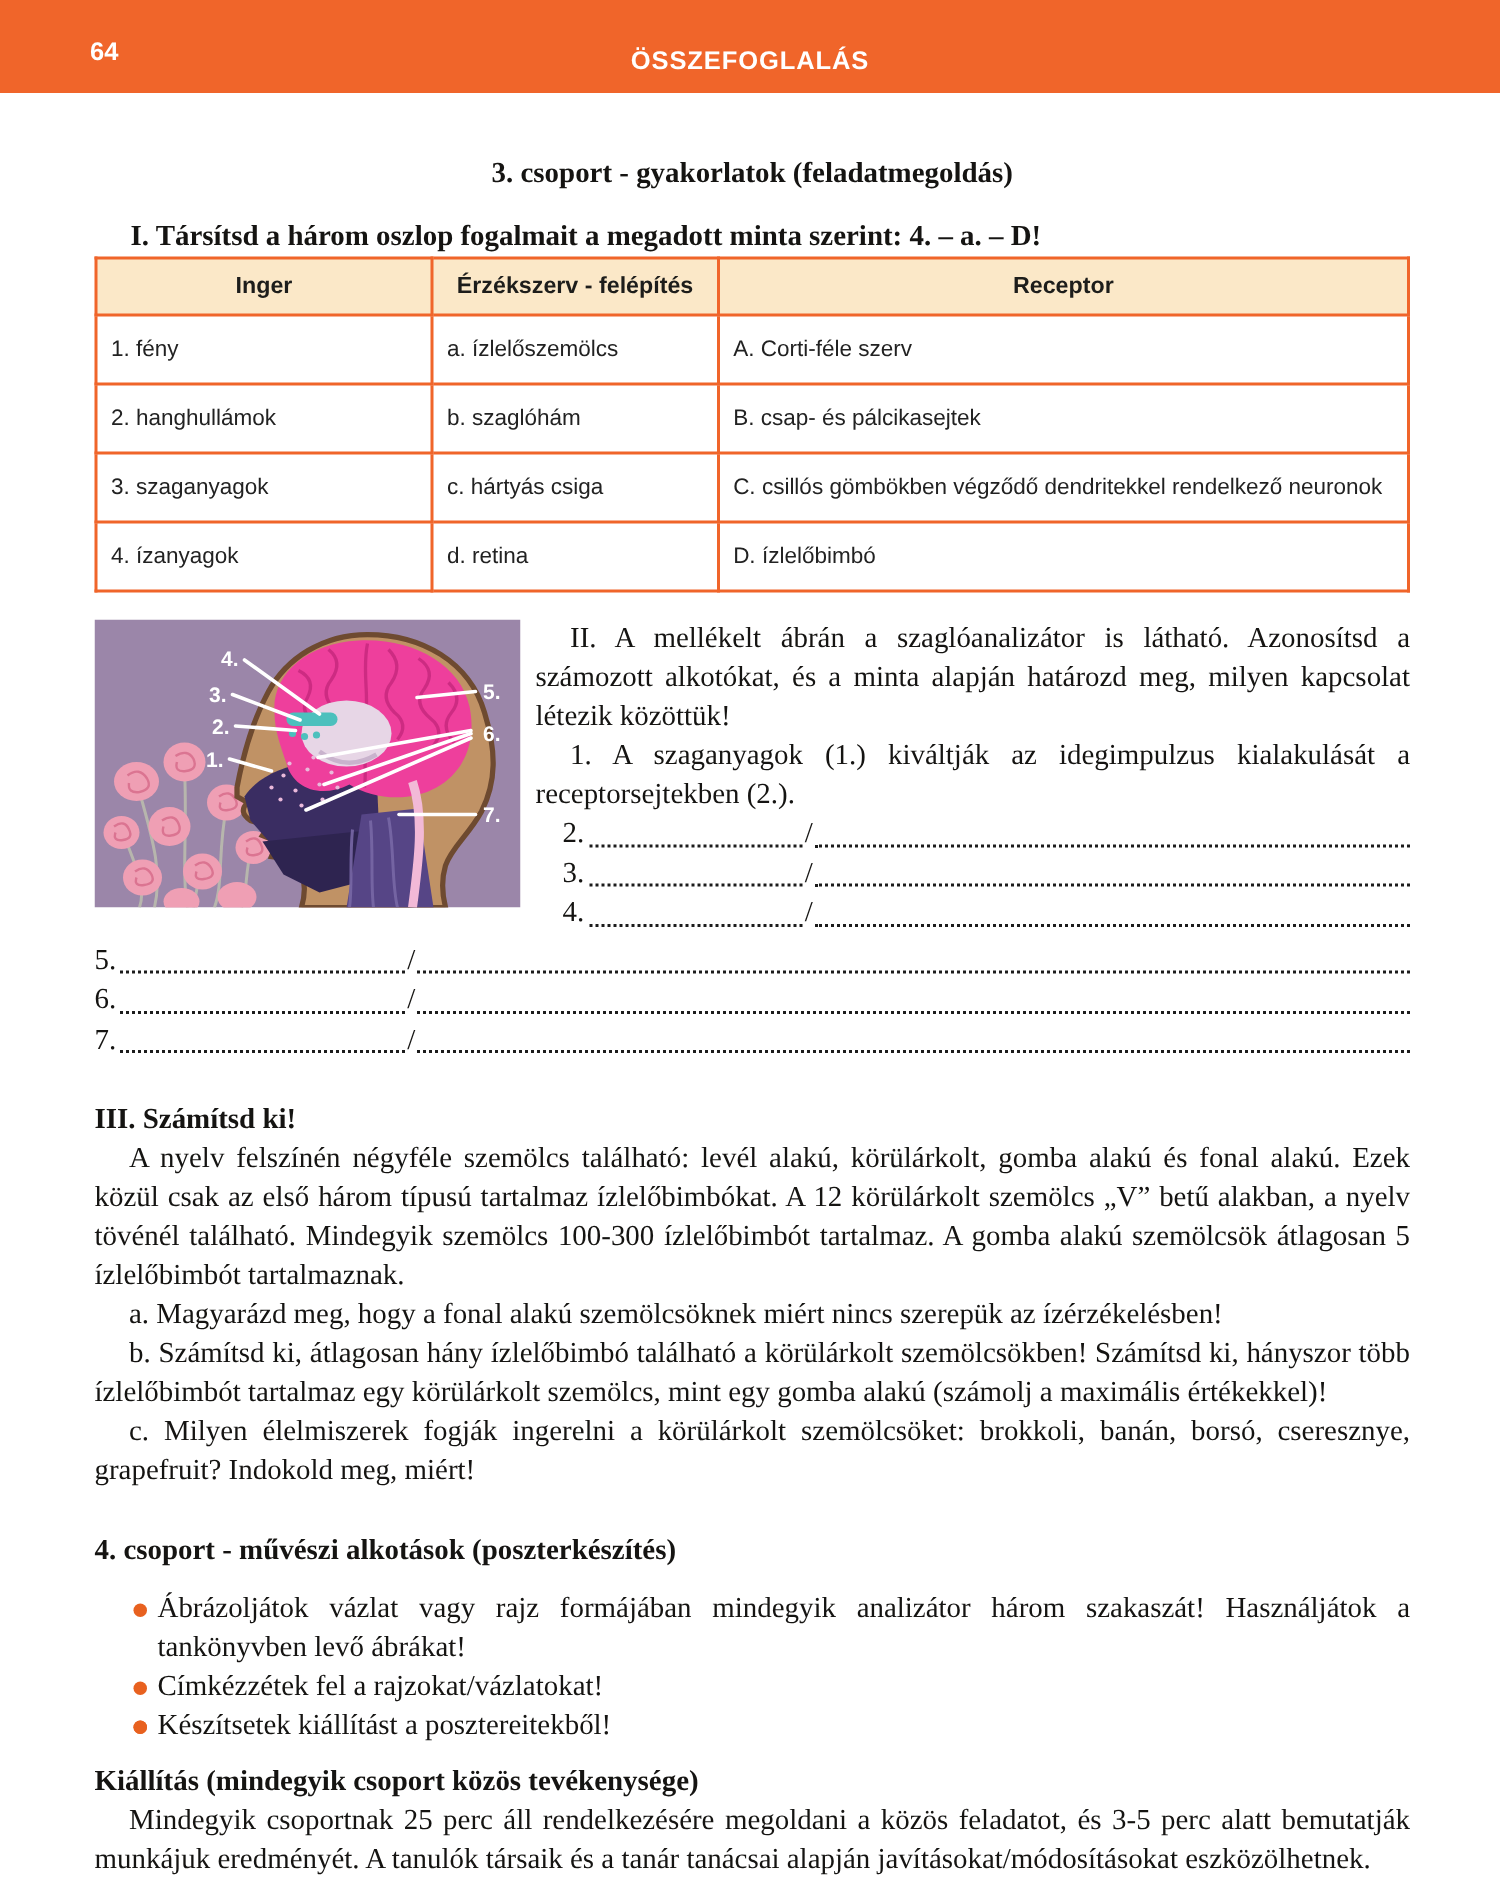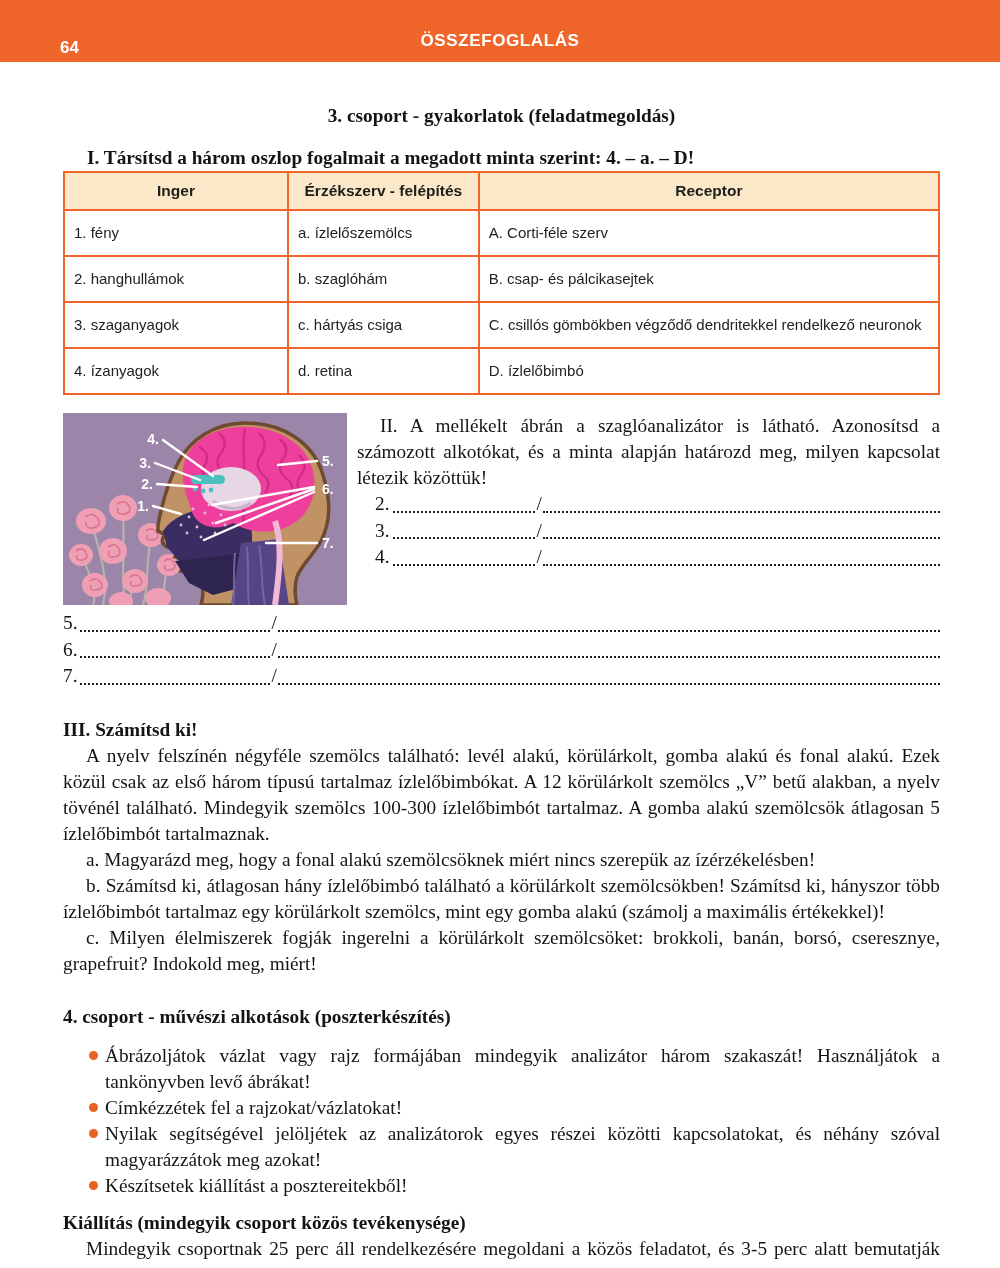--- a/index.html
+++ b/index.html
@@ -7,21 +7,21 @@
     position:relative; width:1000px; height:1268px; background:#ffffff;
     overflow:hidden; font-family:"Liberation Serif", serif; color:#151412;
   }
   
   .topbar {
     position:relative; height:62px; background:#f0652a;
     display:flex; align-items:flex-end; justify-content:center;
     padding-bottom:11px; box-sizing:border-box;
   }
   .pagenum {
-    position:absolute; left:60px; bottom:4px;
+    position:absolute; left:60px; bottom:17px;
     font-family:"Liberation Sans", sans-serif; font-weight:bold; font-size:17px; color:#fff;
   }
   .bartitle {
     font-family:"Liberation Sans", sans-serif; font-weight:bold; font-size:17px;
     letter-spacing:0.6px; color:#fff;
   }
   .content { padding:0 60px 0 63px; font-size:19.3px; line-height:26px; }
   .center-title { text-align:center; font-weight:bold; font-size:19.3px; margin:41px 0 16px 0; }
   .task1-intro { margin:16px 0 0 0; padding-left:24px; font-weight:bold; }
 
@@ -242,20 +242,21 @@
             <text x="86" y="98" text-anchor="end">1.</text>
             <text x="259" y="53">5.</text>
             <text x="259" y="81">6.</text>
             <text x="259" y="135">7.</text>
           </g>
         </svg>
       </div>
 
       <div class="rightcol">
         <p class="just fl-indent">II. A mellékelt ábrán a szaglóanalizátor is látható. Azonosítsd a számozott alkotókat, és a minta alapján határozd meg, milyen kapcsolat létezik közöttük!</p>
+        <p class="just fl-indent">1. A szaganyagok (1.) kiváltják az idegimpulzus kialakulását a receptorsejtekben (2.).</p>
 
         <div class="ansline indent18">
           <span class="num">2.</span>
           <span class="seg s1r"></span>
           <span class="slash">/</span>
           <span class="seg s2"></span>
         </div>
         <div class="ansline indent18">
           <span class="num">3.</span>
           <span class="seg s1r"></span>
@@ -304,21 +305,20 @@
       <li>
         <span class="dot"></span>
         <span>Ábrázoljátok vázlat vagy rajz formájában mindegyik analizátor három szakaszát! Használjátok a tankönyvben levő ábrákat!</span>
       </li>
       <li>
         <span class="dot"></span>
         <span>Címkézzétek fel a rajzokat/vázlatokat!</span>
       </li>
       <li>
         <span class="dot"></span>
-        <span>Nyilak segítségével jelöljétek az analizátorok egyes részei közötti kapcsolatokat, és néhány szóval magyarázzátok meg azokat!</span>
       </li>
       <li>
         <span class="dot"></span>
         <span>Készítsetek kiállítást a posztereitekből!</span>
       </li>
     </ul>
 
     <p class="exh-title">Kiállítás (mindegyik csoport közös tevékenysége)</p>
     <p class="just fl-indent final">Mindegyik csoportnak 25 perc áll rendelkezésére megoldani a közös feladatot, és 3-5 perc alatt bemutatják munkájuk eredményét. A tanulók társaik és a tanár tanácsai alapján javításokat/módosításokat eszközölhetnek.</p>
 

